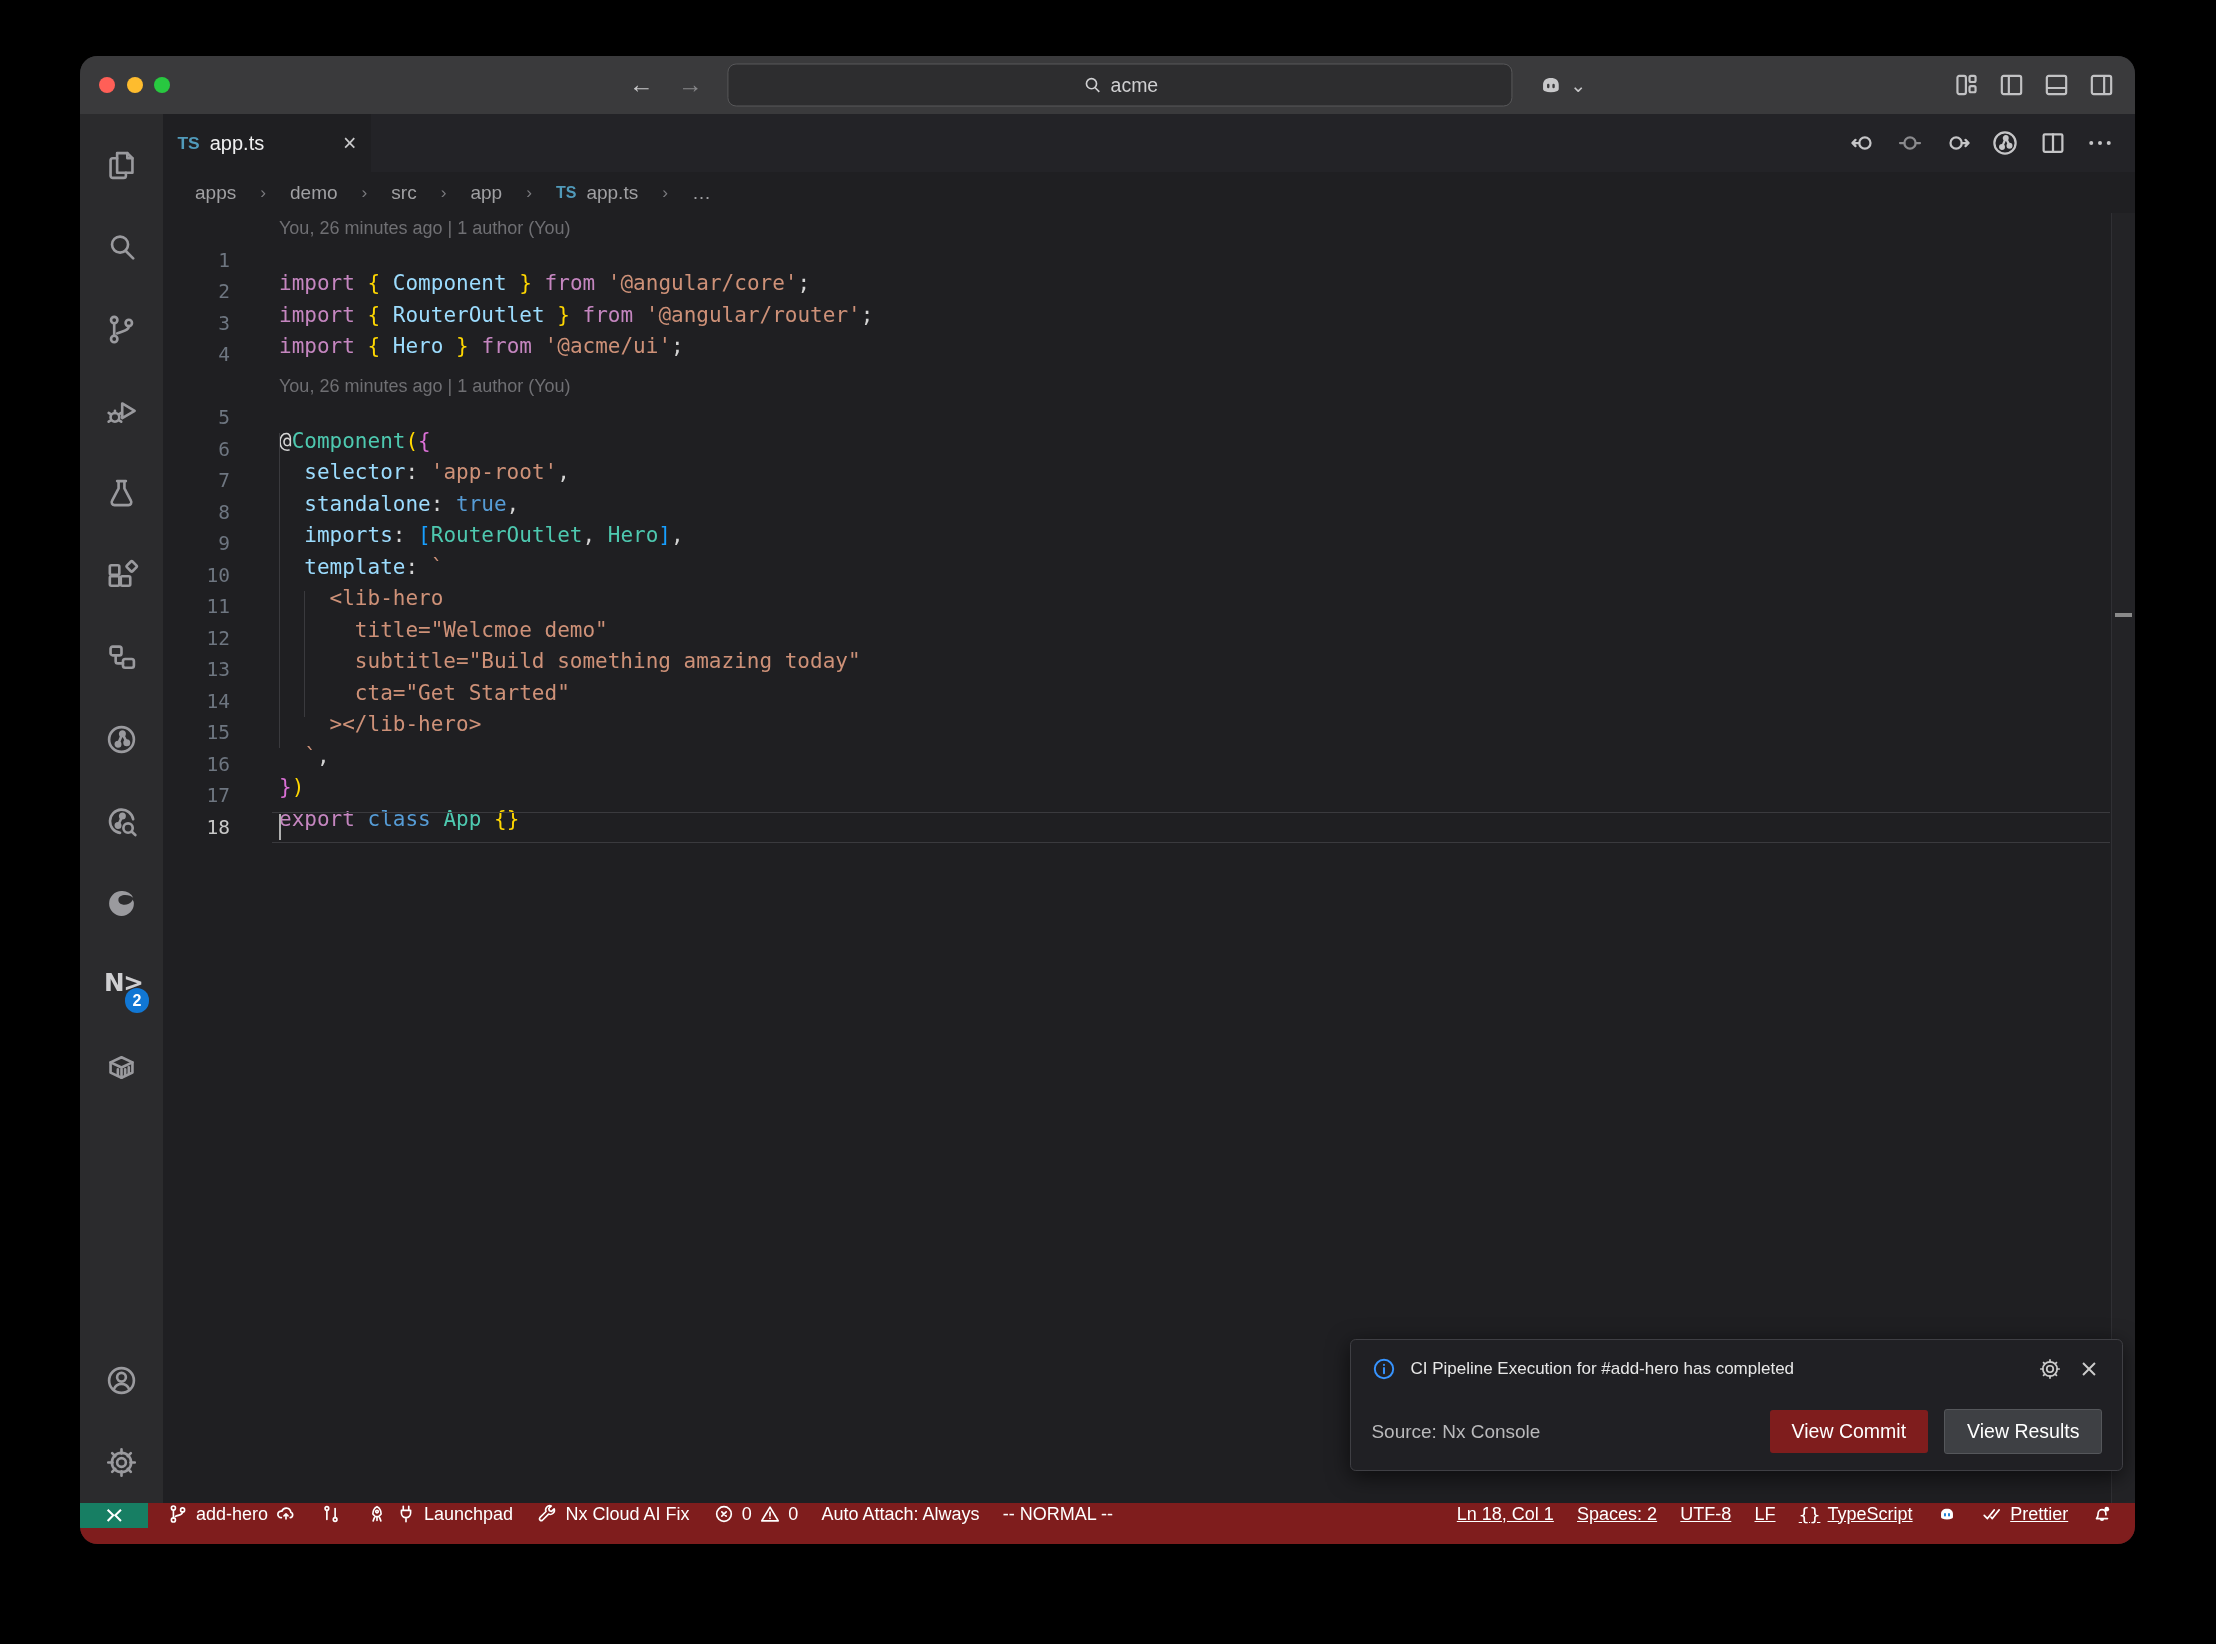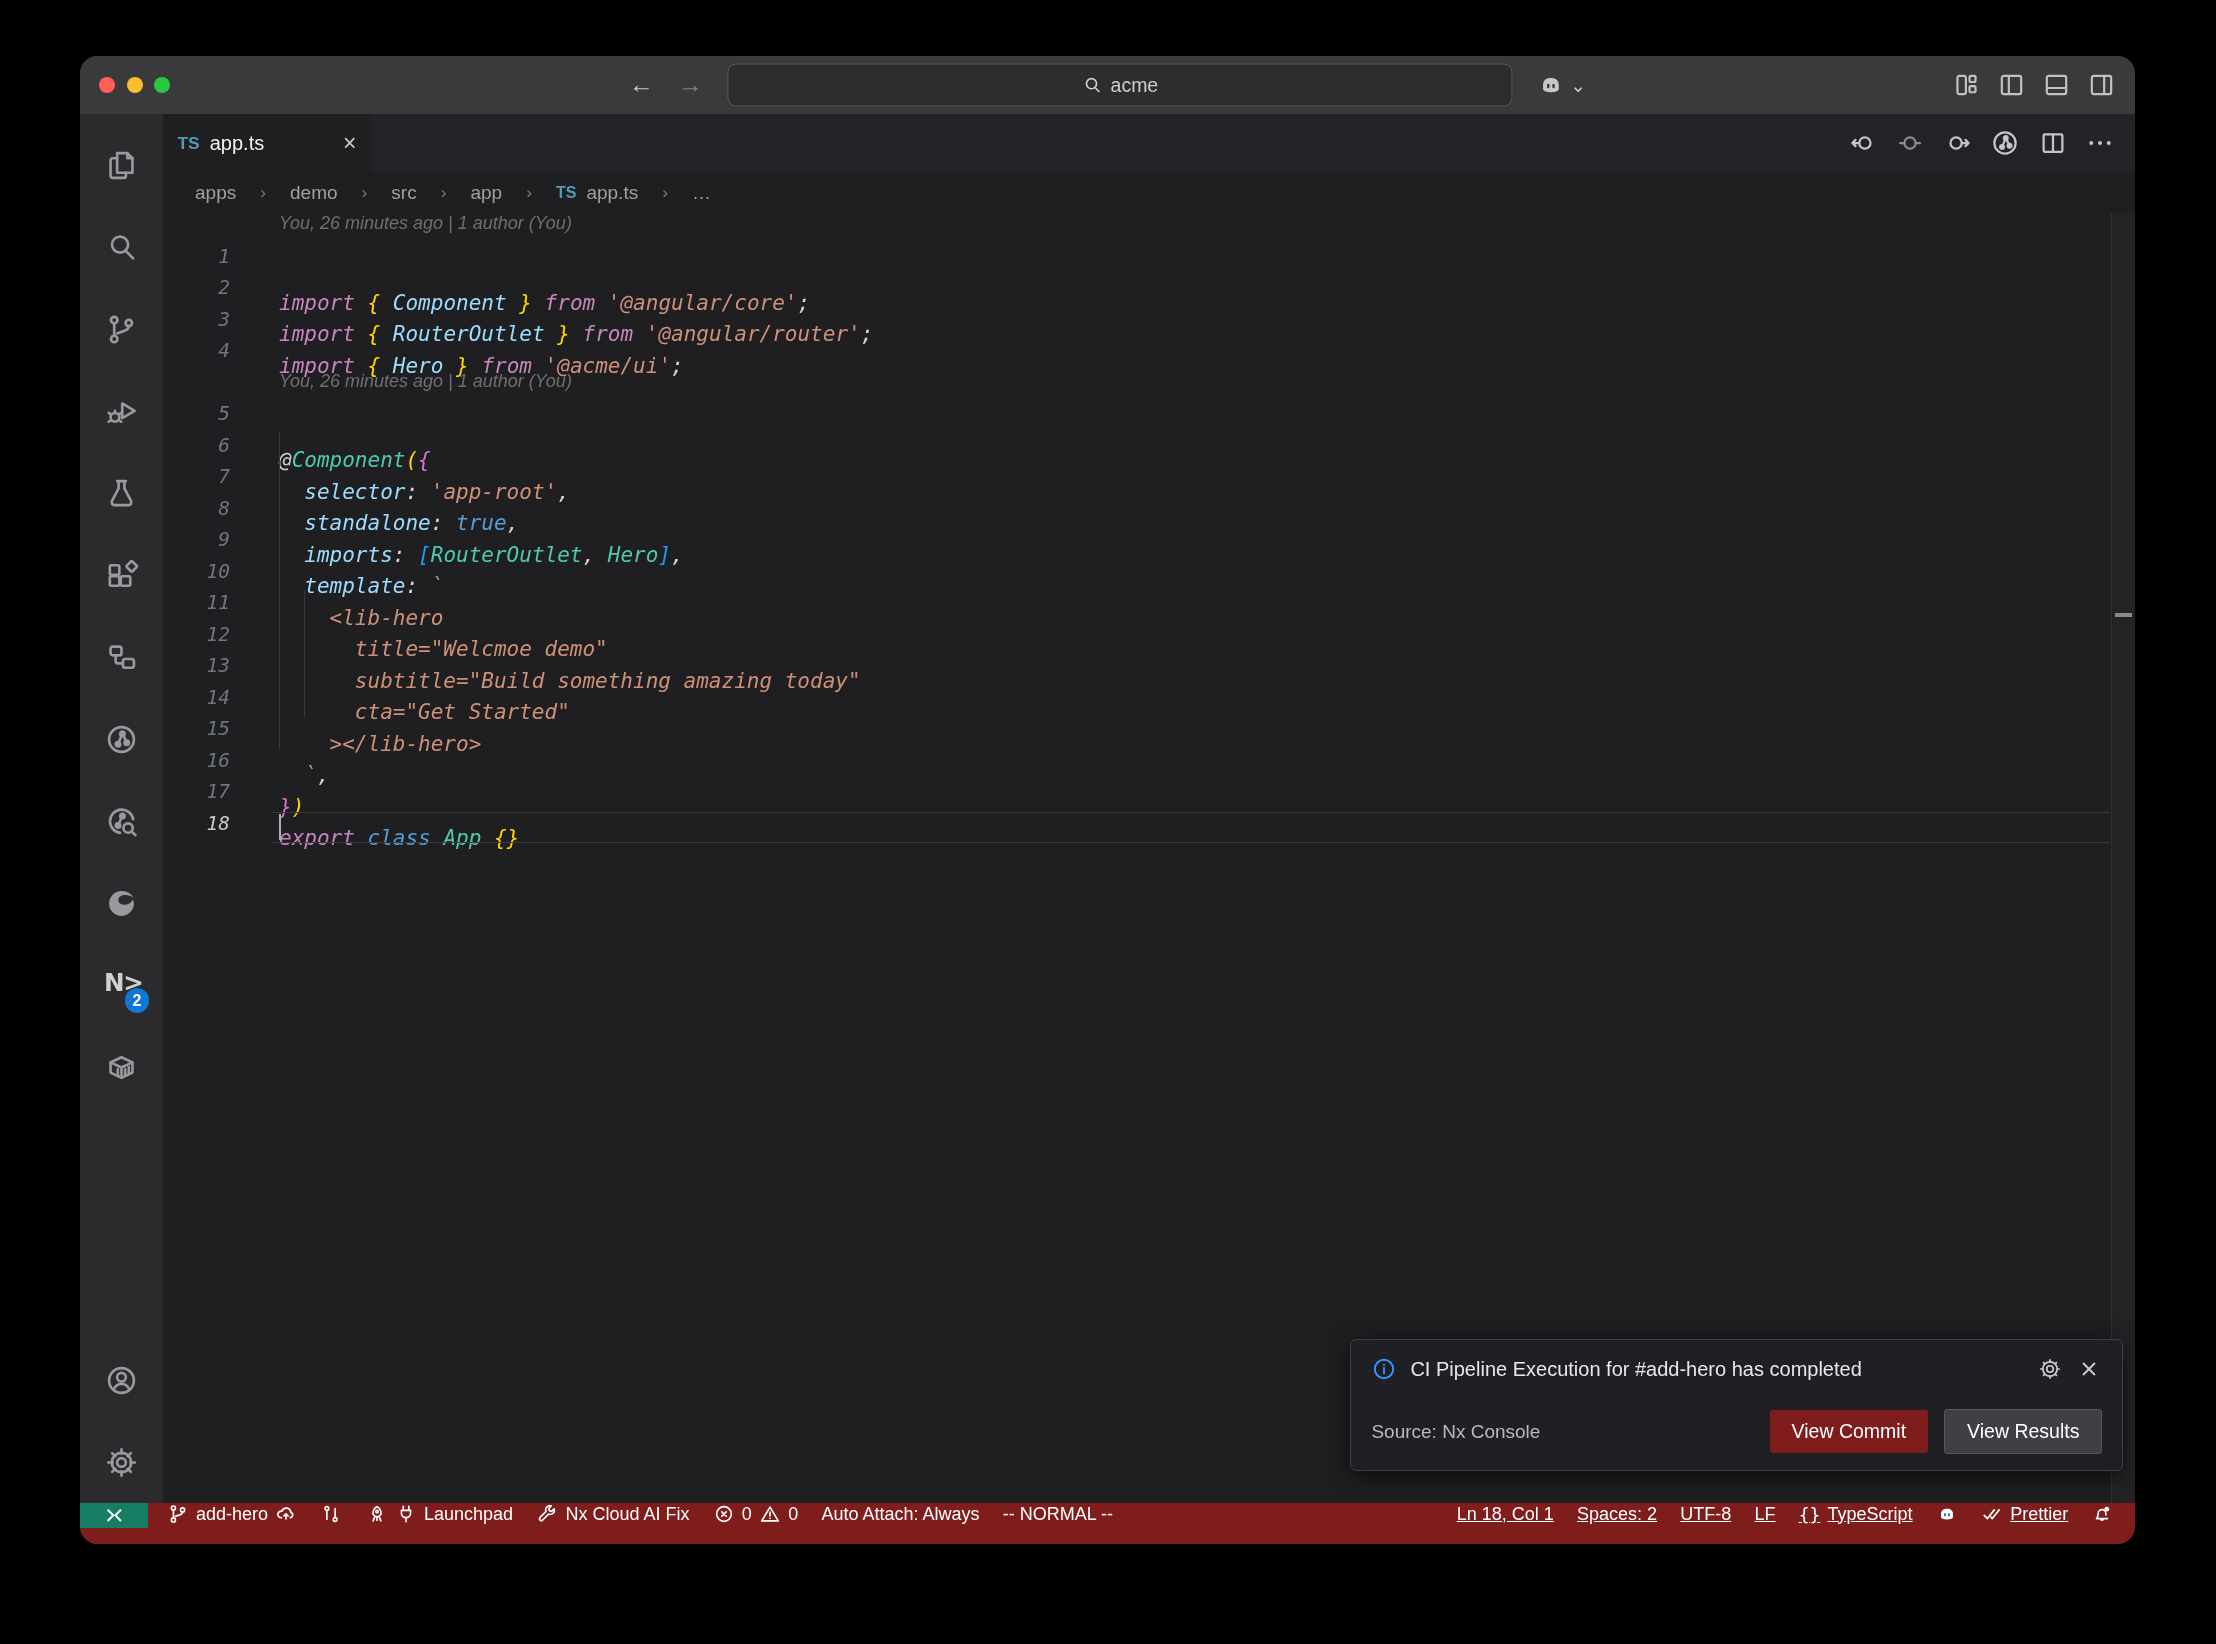--- a/index.html
+++ b/index.html
@@ -40,37 +40,37 @@
   .editor-actions{margin-left:auto;display:flex;align-items:center;gap:17.4px;padding-right:20px;color:#c5c5c7;}
   .editor-actions .icon{width:30px;height:30px;}
   .editor-actions .dim{color:#8b8b8e;}
   .breadcrumbs{height:41px;flex:0 0 41px;display:flex;align-items:center;gap:24px;padding-left:32px;
                color:#a0a0a3;font-size:19px;}
   .crumb{display:flex;align-items:center;gap:10px;}
   .crumb-sep{color:#7a7a7e;font-size:17.4px;}
   .crumb .ts-badge{font-size:16px;}
   
   .code-area{flex:1;position:relative;overflow:hidden;font-family:"DejaVu Sans Mono","Liberation Mono",monospace;}
-  .row{height:31.5px;display:flex;align-items:flex-start;position:relative;font-style:italic;}
+  .row{height:31.5px;display:flex;align-items:center;position:relative;}
   .gutter{width:67px;flex:0 0 67px;text-align:right;color:#6e7681;font-size:19.5px;}
   .gutter.active{color:#c8c8c8;}
   .line-text{padding-left:49px;font-size:21px;white-space:pre;color:#d4d4d4;margin-top:46px;}
   .blame{color:#6f6f73;font-family:"Liberation Sans","DejaVu Sans",sans-serif;font-size:18px;padding-left:49px;}
   .tk-kw{color:#C586C0}.tk-type{color:#4EC9B0}.tk-var{color:#9CDCFE}.tk-kwb{color:#569CD6}
   .tk-str{color:#CE9178}.tk-pun{color:#D4D4D4}.tk-b1{color:#FFD700}.tk-b2{color:#DA70D6}.tk-b3{color:#179FFF}
   .cur-line{position:absolute;left:109px;right:24.6px;top:0;height:31.5px;border-top:1.4px solid #3a3a3e;border-bottom:1.4px solid #3a3a3e;box-sizing:border-box;}
   .cursor{position:absolute;left:116px;top:2.9px;width:2.2px;height:26px;background:#b0b0b0;}
   .indent-guide{position:absolute;width:0.7px;background:#3a3a3e;}
   .scroll-strip{position:absolute;top:0;right:0;width:23px;bottom:0;background:#232326;border-left:0.7px solid #303034;}
   .ruler-mark{position:absolute;right:2.9px;width:17.4px;height:3.6px;background:#8a8a8a;}
   
   .toast{position:absolute;right:11.6px;bottom:73px;width:773px;height:132px;background:#202024;
          border:0.7px solid #3f3f44;border-radius:5.8px;box-shadow:0 5.8px 22px rgba(0,0,0,.6);
          box-sizing:border-box;padding:16px 20px;display:flex;flex-direction:column;justify-content:space-between;z-index:5;}
-  .toast-top{display:flex;align-items:center;gap:13px;color:#e8e8e8;font-size:20px;}
+  .toast-top{display:flex;align-items:center;gap:13px;color:#e8e8e8;font-size:17px;}
   .toast-title{flex:1;}
   .toast-top .icon{width:26px;height:26px;color:#cccccc;}
   .toast-top .info{color:#3794ff;}
   .toast-bottom{display:flex;align-items:center;}
   .toast-source{color:#b9b9bb;font-size:19px;flex:1;}
   .btn{height:43px;border-radius:2.9px;display:flex;align-items:center;justify-content:center;
        padding:0 22px;font-size:19.5px;color:#fff;margin-left:16px;}
   .btn.primary{background:#7f1d1d;}
   .btn.secondary{background:#3e4044;border:0.7px solid #55575b;}
   

